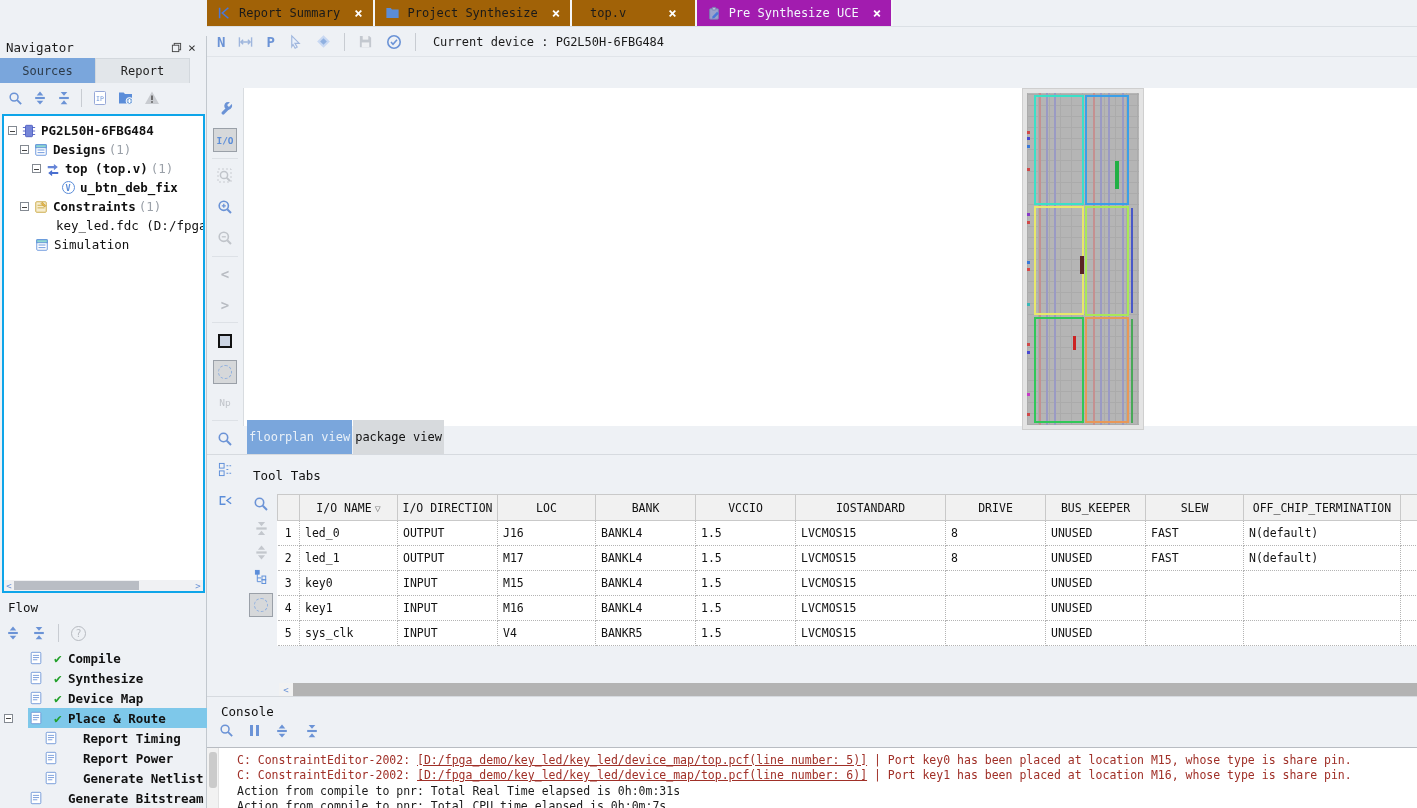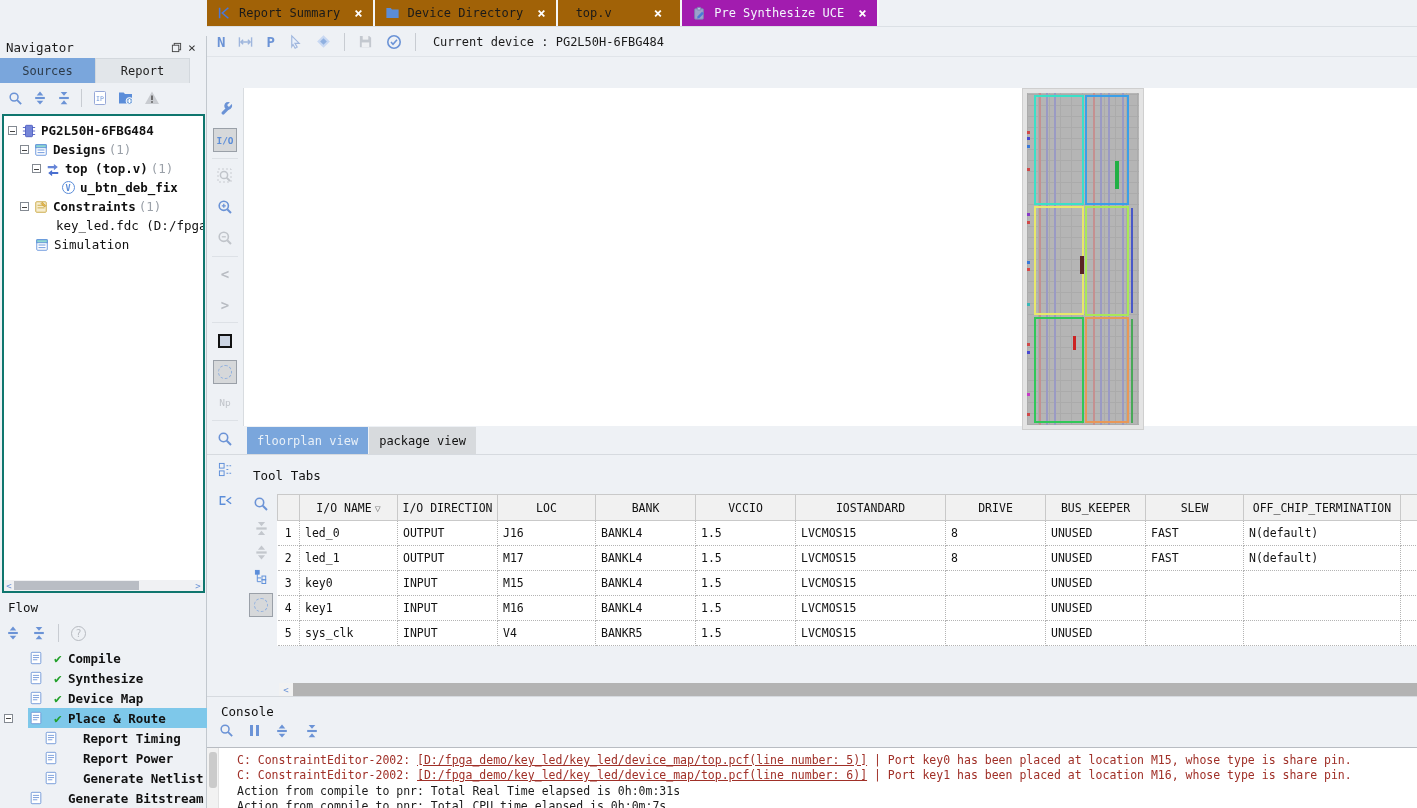--- a/index.html
+++ b/index.html
@@ -15,21 +15,21 @@
   #nav-header .title { font-size:12.5px; color:#1c1c1c; flex:1; }
   .winbtn { width:16px; height:16px; display:flex; align-items:center; justify-content:center;
             color:#333; font-size:13px; cursor:default; }
   #nav-tabs { display:flex; height:25px; }
   .nav-tab { width:95px; display:flex; align-items:center; justify-content:center; font-size:12px; }
   .nav-tab.active { background:#7aa6dc; color:#2c3a48; }
   .nav-tab.inactive { background:#e2e6ea; color:#222; border:1px solid #d3d8dd; border-bottom:none; }
   #nav-toolbar { height:30px; display:flex; align-items:center; gap:10px; padding:0 8px; }
   .vdiv { width:1px; height:18px; background:#c8ccd2; }
   #tree-box { position:absolute; left:2px; top:78px; width:203px; height:479px; background:#ffffff;
-              border:2px solid #0f766e; overflow:hidden; }
+              border:2px solid #0ea5e9; overflow:hidden; }
   .trow { height:19px; display:flex; align-items:center; white-space:nowrap; overflow:hidden; font-size:12.5px; }
   .trow .lbl { font-weight:bold; }
   .trow .lbl.plain { font-weight:normal; }
   .count { color:#9aa0a8; margin-left:3px; font-weight:normal; }
   .exp { width:9px; height:9px; border:1px solid #848a92; background:#fff; position:relative;
          flex:0 0 9px; margin-right:4px; }
   .exp::after { content:""; position:absolute; left:1px; right:1px; top:3.5px; height:1px; background:#444; }
   .indent { display:inline-block; flex:0 0 auto; }
   .ticon { width:16px; height:16px; flex:0 0 16px; margin-right:4px; display:flex; align-items:center; justify-content:center; }
   .vcircle { width:13px; height:13px; border:1.5px solid #5b8dd9; border-radius:50%; color:#5b8dd9;
@@ -90,21 +90,21 @@
   #die { position:relative; width:112px; height:332px; background:#b5b5b5; overflow:hidden;
          background-image:
            repeating-linear-gradient(90deg, #ababab 0 1px, transparent 1px 11px),
            repeating-linear-gradient(0deg, #ababab 0 1px, transparent 1px 11px); }
   .fpregion { position:absolute; border:2px solid; }
   .fpstripe { position:absolute; top:0; bottom:0; width:2px; }
   .fpmark { position:absolute; }
   .fpedge { position:absolute; width:3px; height:3px; }
 
   #canvas-tabs { position:absolute; left:40px; top:426px; height:28px; display:flex; align-items:flex-end; }
-  .cv-tab { height:27px; display:flex; align-items:center; padding:0 10px; background:#d7dadd;
+  .cv-tab { height:34px; display:flex; align-items:center; padding:0 2px; background:#d7dadd;
             font-size:12px; margin-right:1px; }
   .cv-tab.active { background:#7aa6dc; color:#e8f0f8; }
   #canvas-tabs-line { position:absolute; left:0; right:0; top:454px; height:1px; background:#d6dadf; }
   #tool-tabs-label { position:absolute; left:46px; top:468px; font-size:12.5px; }
 
   
   #table-strip { position:absolute; left:38px; top:496px; width:32px; display:flex;
                  flex-direction:column; align-items:center; gap:9px; }
   #io-table-wrap { position:absolute; left:70px; top:494px; width:1140px; background:#fff; }
   table#io-table { border-collapse:collapse; table-layout:fixed; width:1140px; font-size:11.5px; }
@@ -438,21 +438,21 @@
         </span>
       <span>Report Summary</span>
       <span class="x">×</span>
     </div>
     <div class="doc-tab">
       <span>
           <svg width="15" height="14" viewBox="0 0 16 16">
             <path d="M1 4 v-1.8 h5 l1.4 1.8 h7.6 v9.8 H1 z" fill="#5b8dd9"></path>
           </svg>
         </span>
-      <span>Device Directory</span>
+      <span>Project Synthesize</span>
       <span class="x">×</span>
     </div>
     <div class="doc-tab" style="padding:0 18px;gap:36px;">
       <span>top.v</span>
       <span class="x">×</span>
     </div>
     <div class="doc-tab active">
       <span>
           <svg width="14" height="15" viewBox="0 0 16 16">
             <rect x="3" y="2.5" width="10" height="12" rx="1" fill="#9aa2cc" stroke="#7a82b0"></rect>

